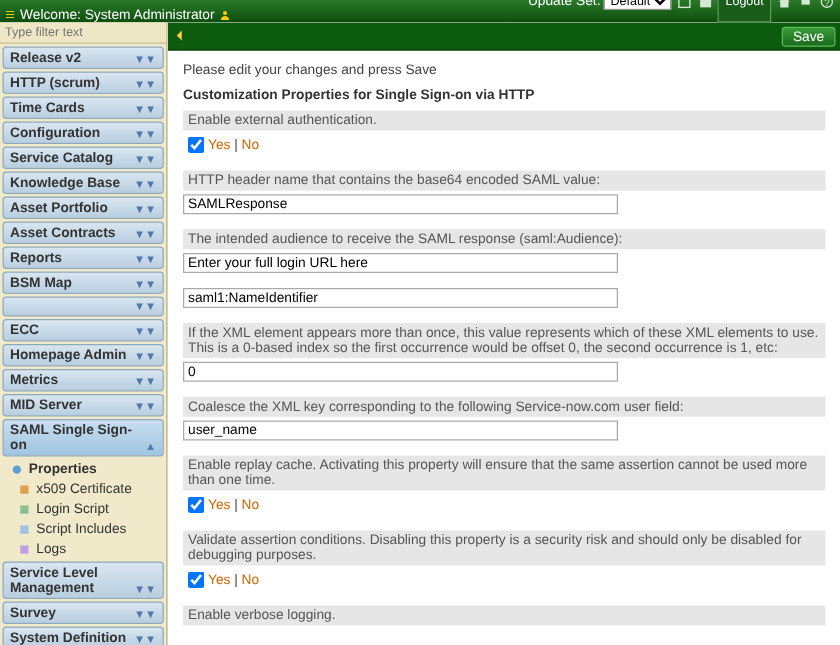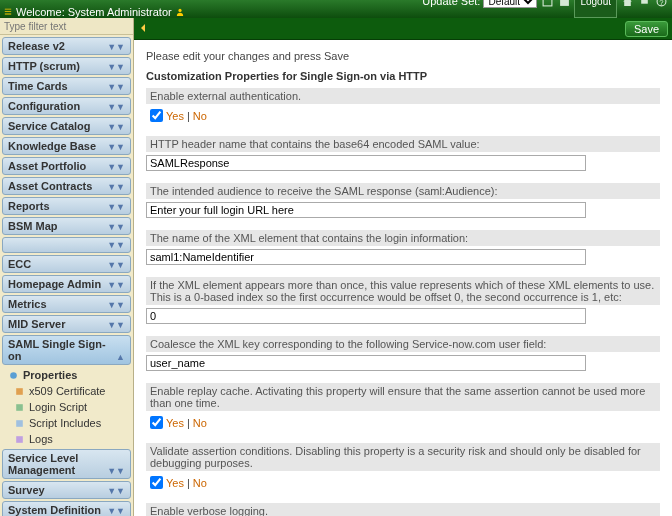--- a/index.html
+++ b/index.html
@@ -28,21 +28,21 @@
 .main { flex: 1; overflow-y: auto; background: #fff; }
 .toolbar { background: #0d5c0d; border-bottom: 1px solid #063d06; height: 22px; display: flex; align-items: center; padding: 0 4px; }
 .toolbar .back-ic { width: 14px; height: 14px; }
 .toolbar .back-ic svg { width: 12px; height: 12px; fill: #ffcc44; }
 .toolbar .save-btn { margin-left: auto; background: linear-gradient(#3a9a3a, #1a6a1a); border: 1px solid #5aba5a; color: #fff; font-size: 11px; padding: 1px 8px; border-radius: 3px; cursor: pointer; }
 .content { padding: 10px 12px; color: #444; font-size: 11px; }
 .instr { margin-bottom: 8px; }
 .title { font-weight: bold; font-size: 11px; margin-bottom: 6px; color: #333; }
 .prop { margin-bottom: 12px; }
 .prop-label { background: #e6e6e6; padding: 2px 4px; color: #555; margin-bottom: 3px; }
-.prop-input input[type=text] { width: 440px; font-size: 11px; padding: 1px 3px; border: 1px solid #aaa; }
+.prop-input input[type=text] { width: 348px; font-size: 11px; padding: 1px 3px; border: 1px solid #aaa; }
 .yn { display: flex; align-items: center; gap: 3px; padding: 2px 4px; }
 .yn input { margin: 0; }
 .yn .link { color: #cc6600; text-decoration: none; cursor: pointer; }
 </style>
 </head>
 <body>
 
 <div class="header">
   <div class="welcome">
     <svg viewBox="0 0 10 10">
@@ -244,21 +244,20 @@
           </div>
           <div class="prop">
             <div class="prop-label">HTTP header name that contains the base64 encoded SAML value:</div>
             <div class="prop-input"><input type="text" value="SAMLResponse" style=""></div>
           </div>
           <div class="prop">
             <div class="prop-label">The intended audience to receive the SAML response (saml:Audience):</div>
             <div class="prop-input"><input type="text" value="Enter your full login URL here" style=""></div>
           </div>
           <div class="prop">
-            <div class="prop-label">The name of the XML element that contains the login information:</div>
             <div class="prop-input"><input type="text" value="saml1:NameIdentifier" style=""></div>
           </div>
           <div class="prop">
             <div class="prop-label">If the XML element appears more than once, this value represents which of these XML elements to use. This is a 0-based index so the first occurrence would be offset 0, the second occurrence is 1, etc:</div>
             <div class="prop-input"><input type="text" value="0" style=""></div>
           </div>
           <div class="prop">
             <div class="prop-label">Coalesce the XML key corresponding to the following Service-now.com user field:</div>
             <div class="prop-input"><input type="text" value="user_name" style=""></div>
           </div>

